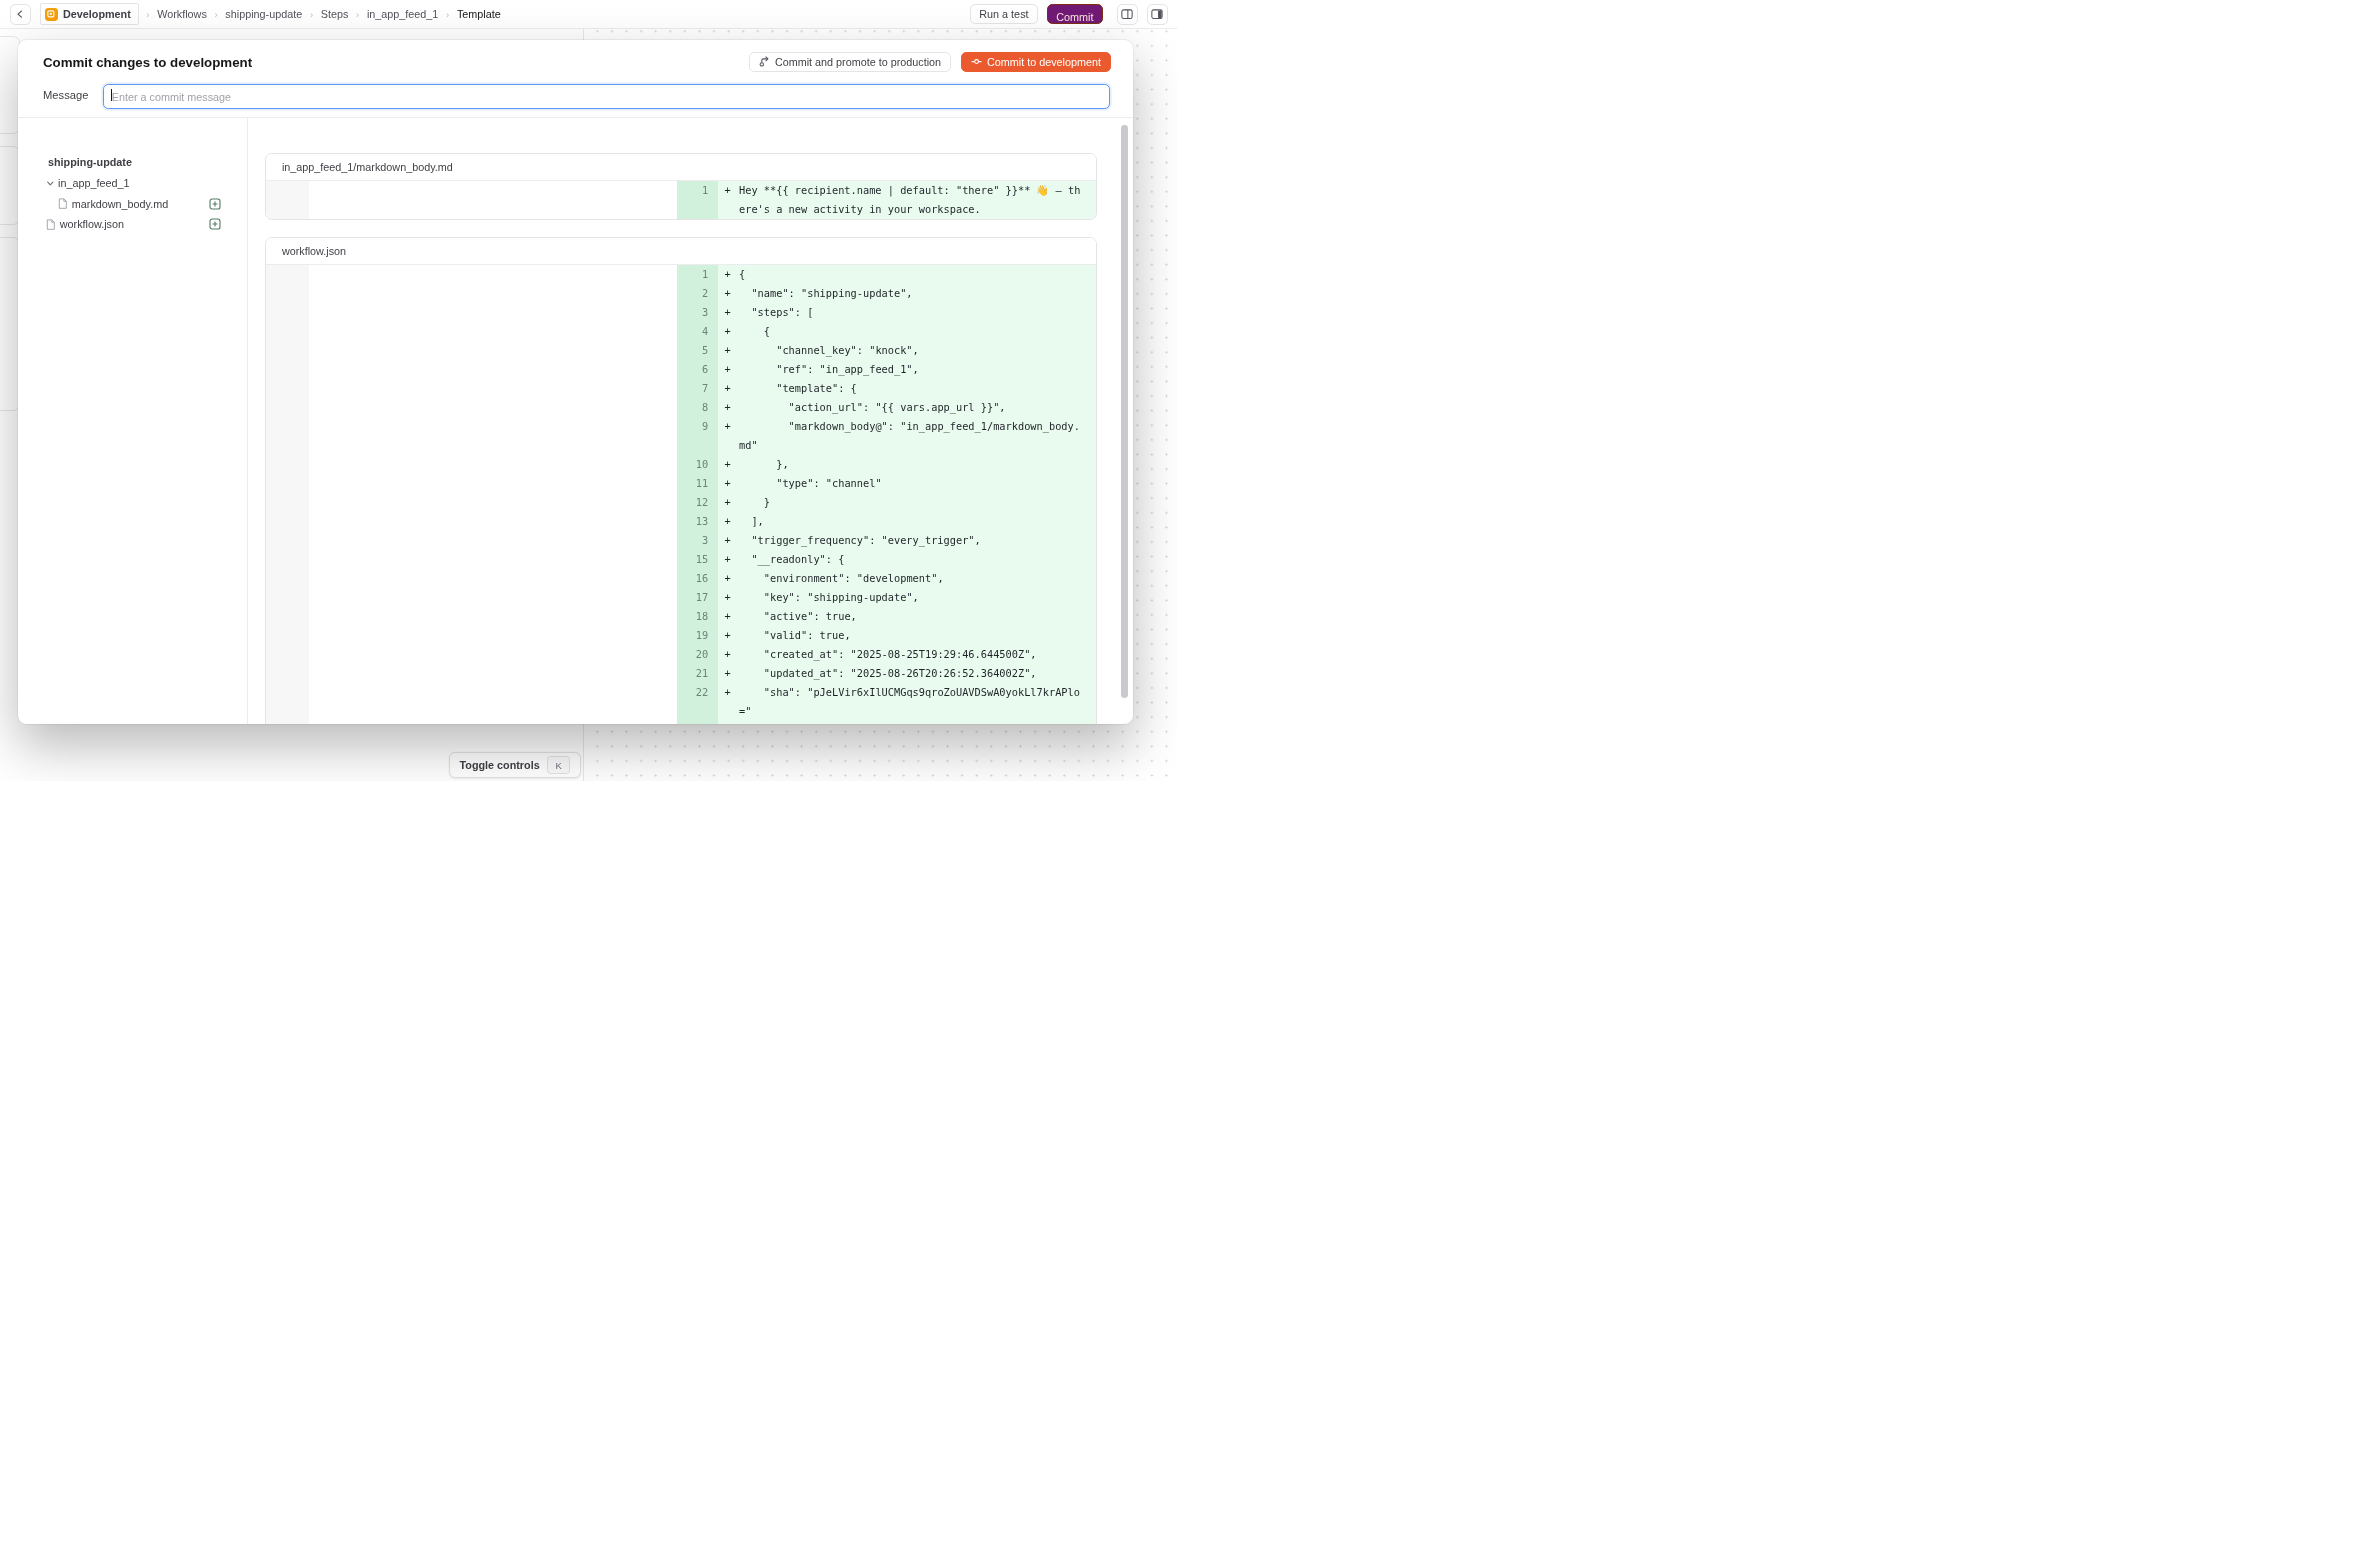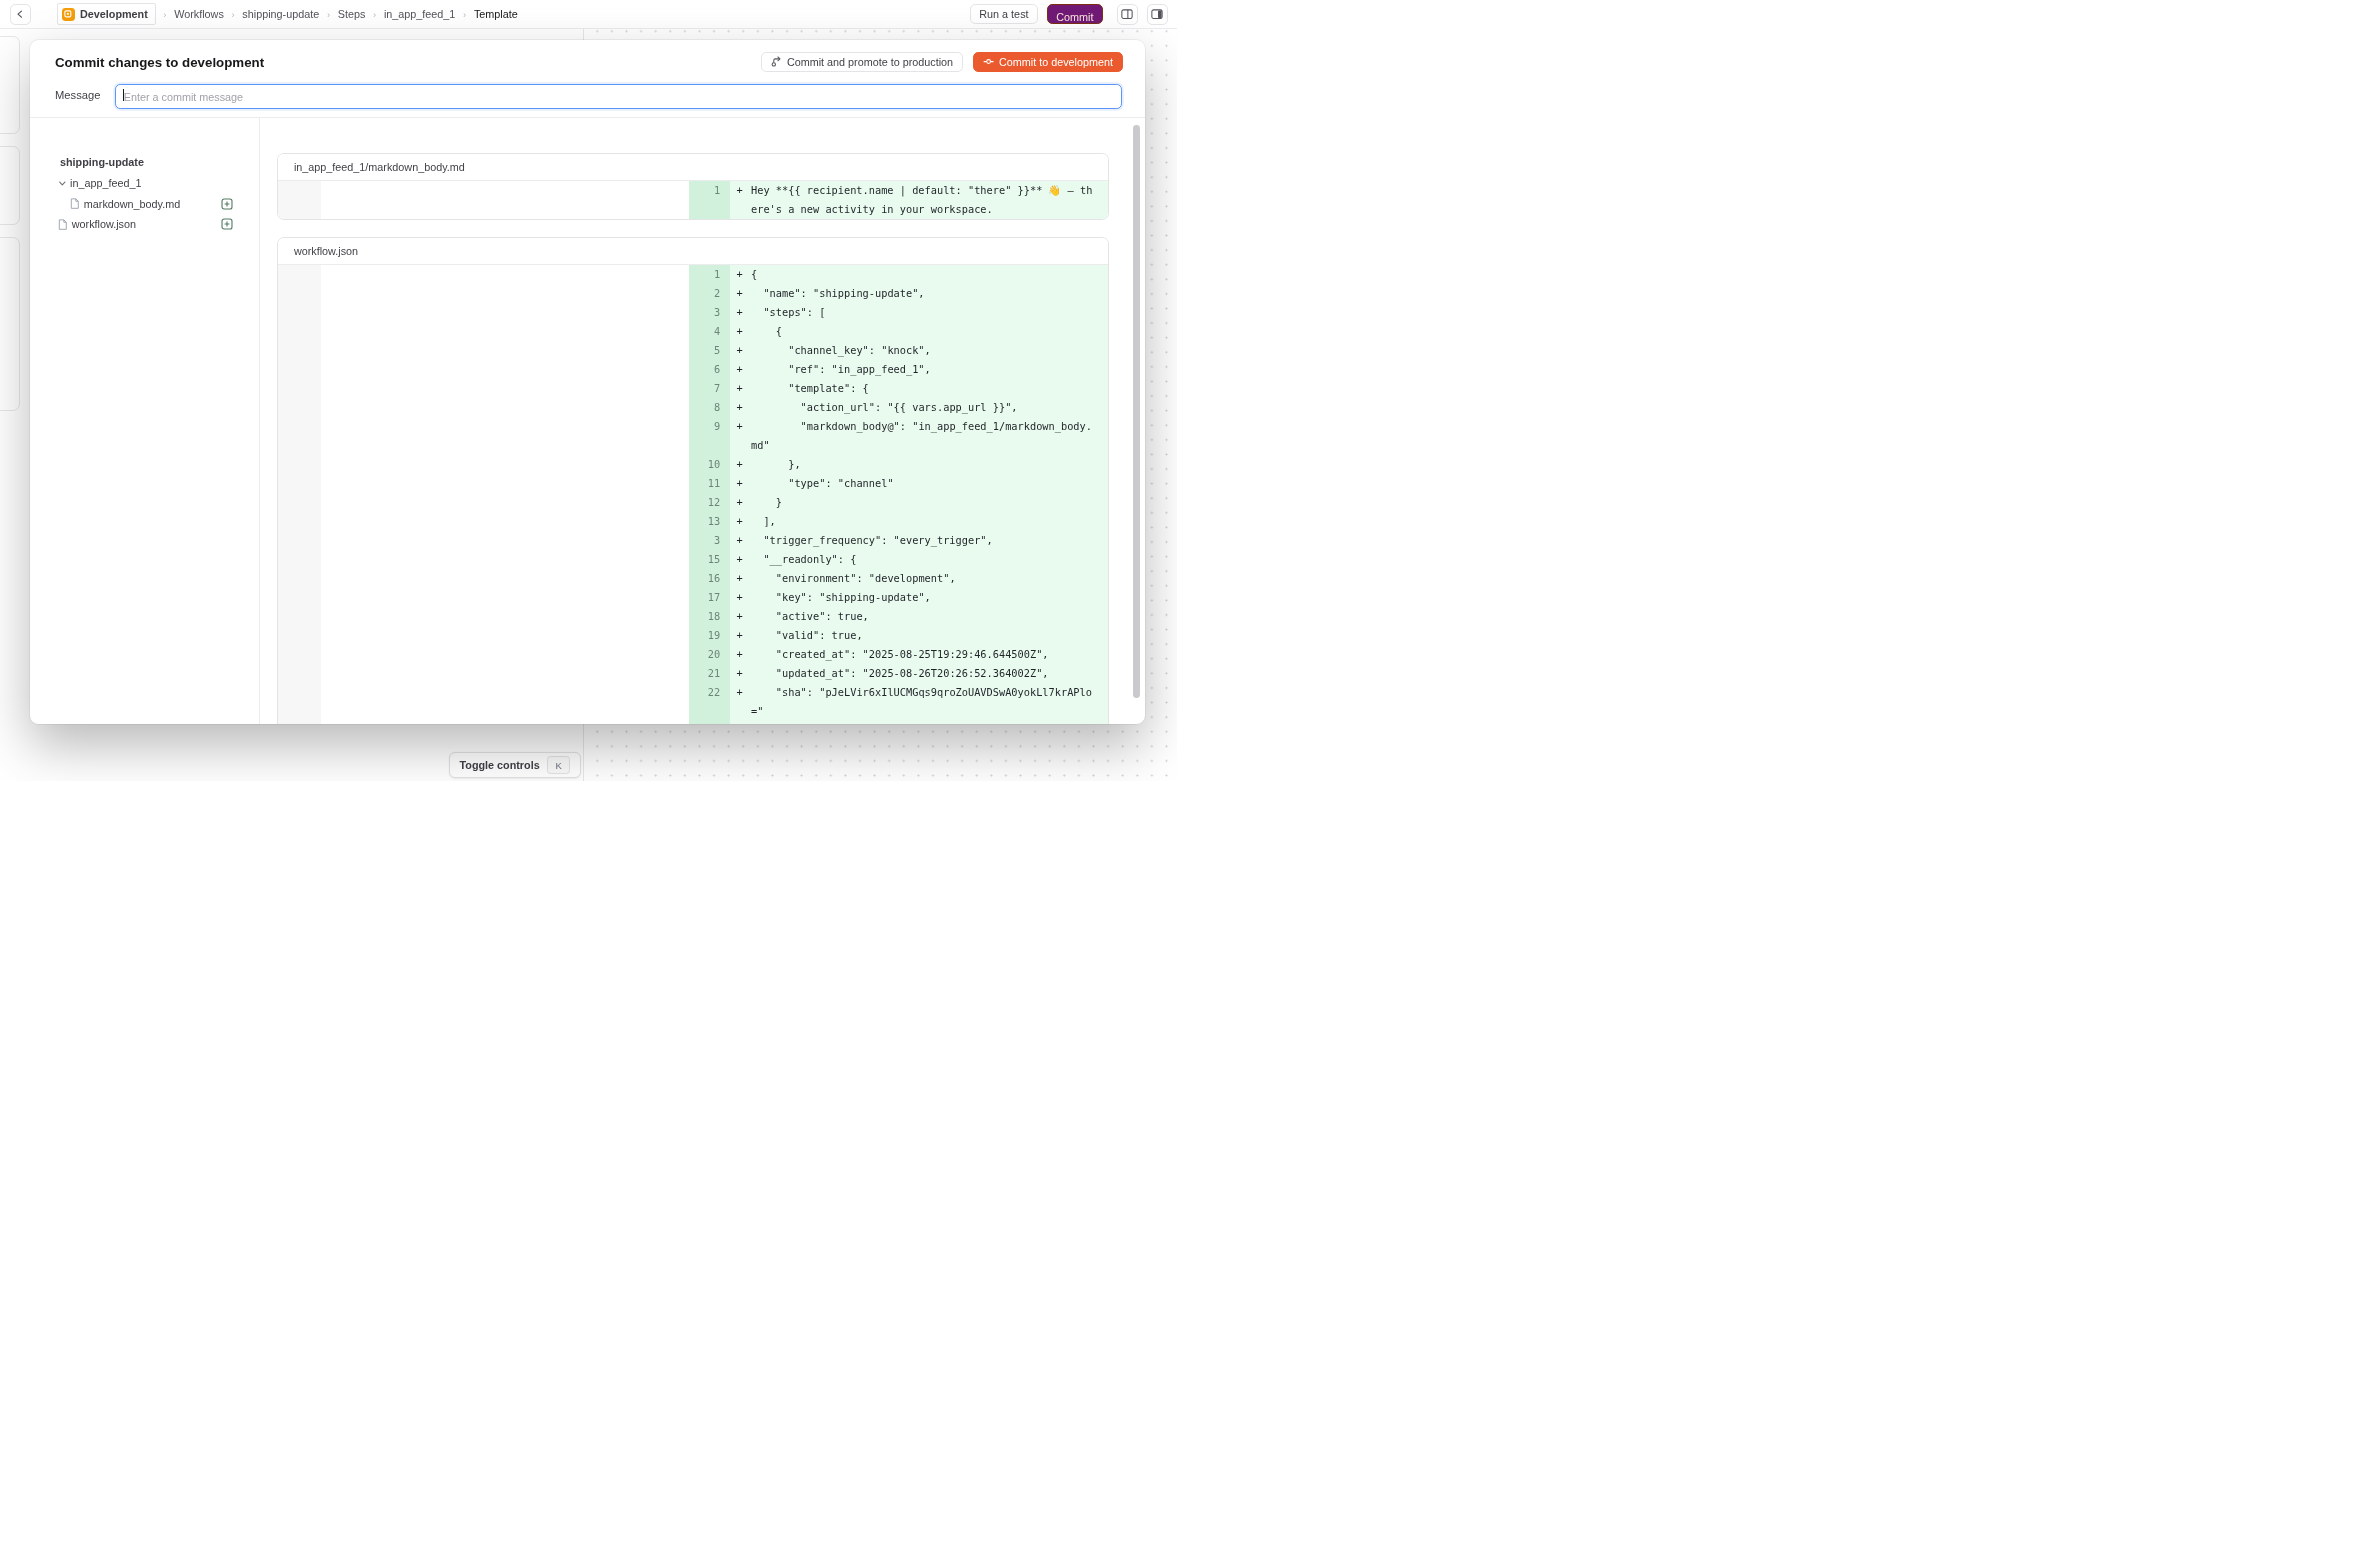--- a/index.html
+++ b/index.html
@@ -7,21 +7,21 @@
     width:1177px;height:781px;position:relative;overflow:hidden;
     background:#fff;font-family:"Liberation Sans",sans-serif;
     -webkit-font-smoothing:antialiased;color:#3f3f46;
   }
   
   .topbar{position:absolute;top:0;left:0;right:0;height:28px;background:#fff;
     border-bottom:0.9px solid #ececee;display:flex;align-items:center;padding:0 9.5px;z-index:6;}
   .iconbtn{width:19px;height:19px;border:0.9px solid #e4e4e7;border-radius:5.2px;background:#fff;
     display:flex;align-items:center;justify-content:center;flex:0 0 auto;cursor:pointer;}
   .env-pill{display:flex;align-items:center;gap:5.2px;height:20.7px;border:0.9px solid #e4e4e7;
-    border-radius:2px;background:#fff;padding:0 6.9px 0 4.3px;margin-left:26px;cursor:pointer;}
+    border-radius:2px;background:#fff;padding:0 6.9px 0 4.3px;margin-left:9px;cursor:pointer;}
   .env-ic{width:13px;height:13px;border-radius:3.4px;background:#f59e0b;display:flex;align-items:center;justify-content:center;}
   .env-pill .lbl{font-size:10.8px;font-weight:600;color:#3f3f46;}
   .crumbs{display:flex;align-items:center;gap:7.7px;margin-left:7.7px;font-size:10.8px;color:#52525b;}
   .crumbs .sep{color:#b9b9bf;font-size:9.5px;}
   .crumb{cursor:pointer;}
   .crumb.current{color:#18181b;}
   .topbar .spacer{flex:1;}
   .btn{display:inline-flex;align-items:center;gap:5.2px;height:20px;padding:0 8.6px;border-radius:5.2px;
     font-size:10.8px;font-weight:500;border:0.9px solid #e4e4e7;background:#fff;color:#3f3f46;cursor:pointer;white-space:nowrap;}
   .btn.dark-commit{background:#701a75;border-color:#7c2d12;color:#fbe6dd;margin-left:8.6px;flex-direction:column;}
@@ -32,21 +32,21 @@
     background-image:radial-gradient(circle,#d4d4d8 0.9px,transparent 1.1px);
     background-size:14.6px 14.6px;background-position:6px 9.5px;}
   .sliver{position:absolute;left:-31px;width:49px;background:#fff;border:0.9px solid #e7e7ea;border-radius:6.9px;}
   .toggle-controls{position:absolute;left:449px;top:723px;height:24px;display:flex;align-items:center;gap:7.7px;
     background:#fff;border:0.9px solid #e2e2e5;border-radius:6px;padding:0 9.5px;
     box-shadow:0 0.9px 1.7px rgba(0,0,0,.07);cursor:pointer;z-index:2;}
   .toggle-controls .tc-label{font-size:10.8px;color:#3f3f46;font-weight:700;}
   .kbd{min-width:15.5px;height:15.5px;border:0.9px solid #e2e2e5;border-radius:3.4px;background:#fafafa;
     font-size:9.5px;color:#6b7280;display:flex;align-items:center;justify-content:center;padding:0 2.6px;}
   
-  .modal{position:absolute;left:30px;top:40px;width:1115px;height:684px;background:#fff;border-radius:8.6px;
+  .modal{position:absolute;left:18px;top:40px;width:1115px;height:684px;background:#fff;border-radius:8.6px;
     box-shadow:0 0 0 0.9px rgba(0,0,0,.05),0 21.5px 52px rgba(0,0,0,.28);overflow:hidden;z-index:10;}
   .modal-top{position:absolute;top:0;left:0;right:0;height:77px;border-bottom:0.9px solid #ececee;}
   .modal-title{position:absolute;left:25px;top:14.6px;font-size:13.3px;font-weight:700;color:#18181b;}
   .modal-actions{position:absolute;right:22.4px;top:12px;display:flex;gap:10.3px;}
   .btn.commit-dev{background:#ea5a2e;border-color:#ea5a2e;color:#fff;}
   .msg-label{position:absolute;left:25px;top:49px;font-size:11.2px;color:#3f3f46;}
   .msg-input-wrap{position:absolute;left:85px;top:44px;width:1007px;height:25px;}
   .msg-input{width:100%;height:100%;box-sizing:border-box;border:0.9px solid #5b96f7;border-radius:5.2px;
     padding:0 7.7px;font-size:10.8px;font-family:"Liberation Sans",sans-serif;color:#18181b;outline:none;
     box-shadow:0 0 0 1.7px rgba(91,150,247,.15);}

